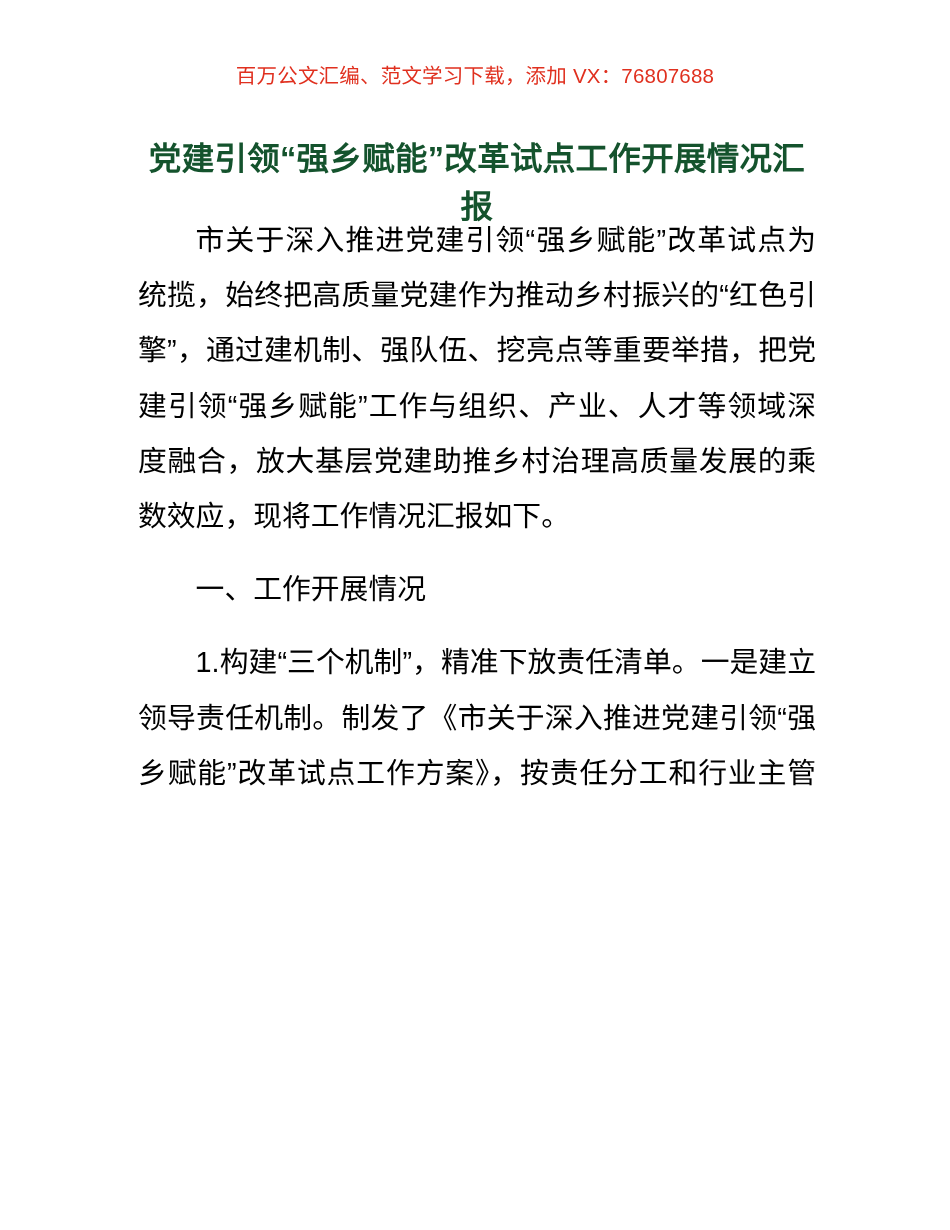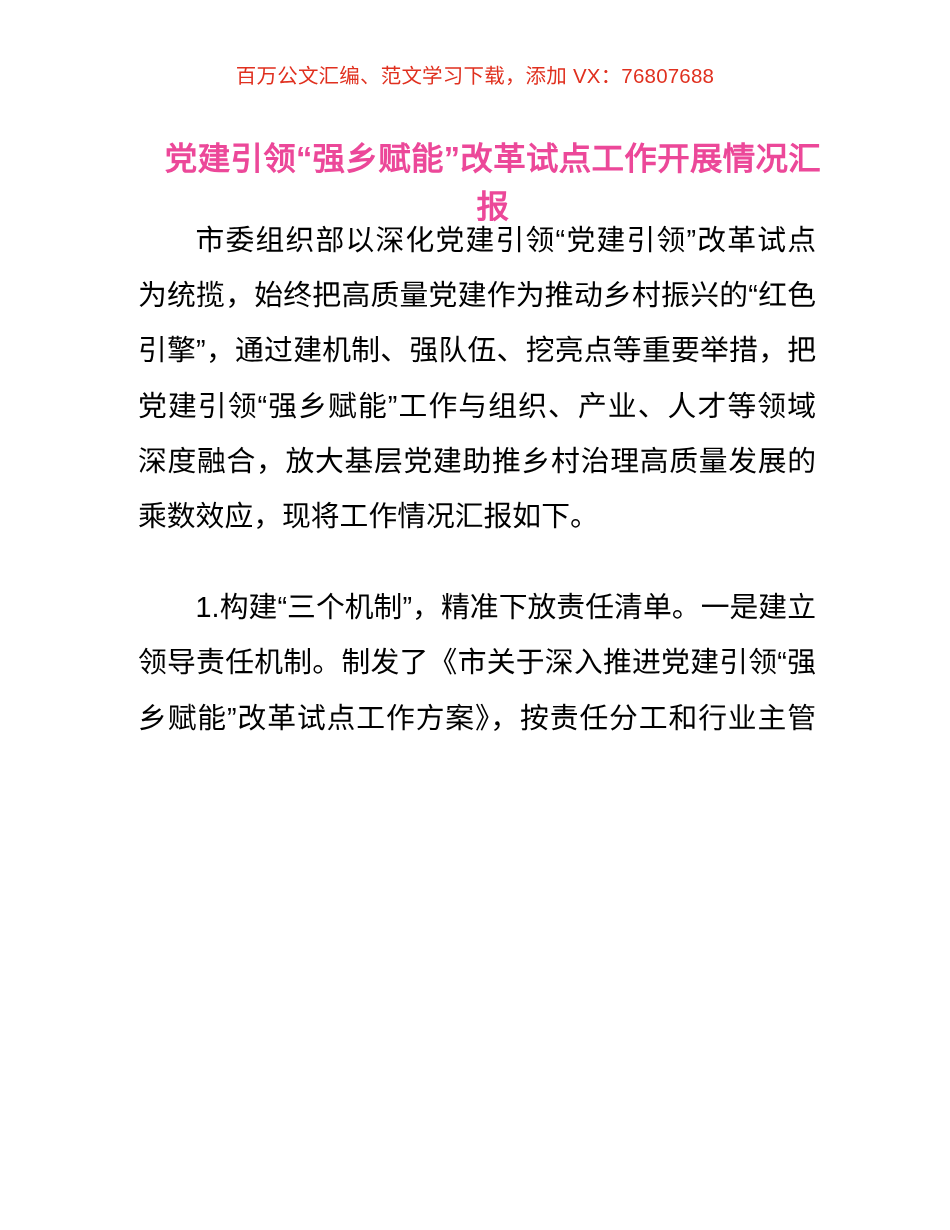--- a/index.html
+++ b/index.html
@@ -38,28 +38,28 @@
     letter-spacing: 0.2px;
     line-height: 1.2;
     white-space: nowrap;
     font-family: "Liberation Sans", "DejaVu Sans", sans-serif;
   }
 
   
   .doc-title {
     position: absolute;
     top: 113px;
-    left: 154px;
+    left: 138px;
     width: 678px;
     text-align: center;
     font-size: 32.5px;
     font-weight: bold;
     line-height: 48px;
     letter-spacing: 0.3px;
-    color: #ec4899;
+    color: #14532d;
   }
 
   
   .body-area {
     position: absolute;
     top: 213px;
     left: 138px;
     width: 678px;
   }
 
@@ -96,24 +96,25 @@
 <body>
 
 <div class="page">
 
   <div class="promo-header">百万公文汇编、范文学习下载，添加 VX：76807688</div>
 
   <h1 class="doc-title">党建引领“强乡赋能”改革试点工作开展情况汇报</h1>
 
   <div class="body-area">
 
-    <p class="para">市委组织部以深化党建引领“党建引领”改革试点为统揽，始终把高质量党建作为推动乡村振兴的“红色引擎”，通过建机制、强队伍、挖亮点等重要举措，把党建引领“强乡赋能”工作与组织、产业、人才等领域深度融合，放大基层党建助推乡村治理高质量发展的乘数效应，现将工作情况汇报如下。</p>
+    <p class="para">市关于深入推进党建引领“强乡赋能”改革试点为统揽，始终把高质量党建作为推动乡村振兴的“红色引擎”，通过建机制、强队伍、挖亮点等重要举措，把党建引领“强乡赋能”工作与组织、产业、人才等领域深度融合，放大基层党建助推乡村治理高质量发展的乘数效应，现将工作情况汇报如下。</p>
 
     <div class="gap-sm"></div>
 
+    <p class="heading">一、工作开展情况</p>
 
     <div class="gap-sm"></div>
 
     <p class="para clipped">1.构建“三个机制”，精准下放责任清单。一是建立领导责任机制。制发了《市关于深入推进党建引领“强乡赋能”改革试点工作方案》，按责任分工和行业主管相协同的原则，组建由市委书记、市长任班长，44 家市直单位协同配合的工作专班。健全完善市级下放权力事项清单，将基层党建、经济发展、社会治理、文化建设、生态环境、公共服务等 158 项 316 条赋能事项进行整合，采取委托、派驻延伸等方式精准下放。二是建立市乡联动协调机制。推行市乡联动协调机制，X 镇和市直有关部门明确分管领导和联络员，落实乡镇对辖区内需部门解决事项的协调权，推动市有关单位工作重心向基层下移，解决基层看得见却解决不了、市有关单位能解决却看不见的问题，畅通服务群众“最后一公里”。三是建立考核评价机制。将 X 镇党委对驻区单位党建工作评价纳入党建工</p>
 
   </div>
 
 </div>
 
 </body></html>

